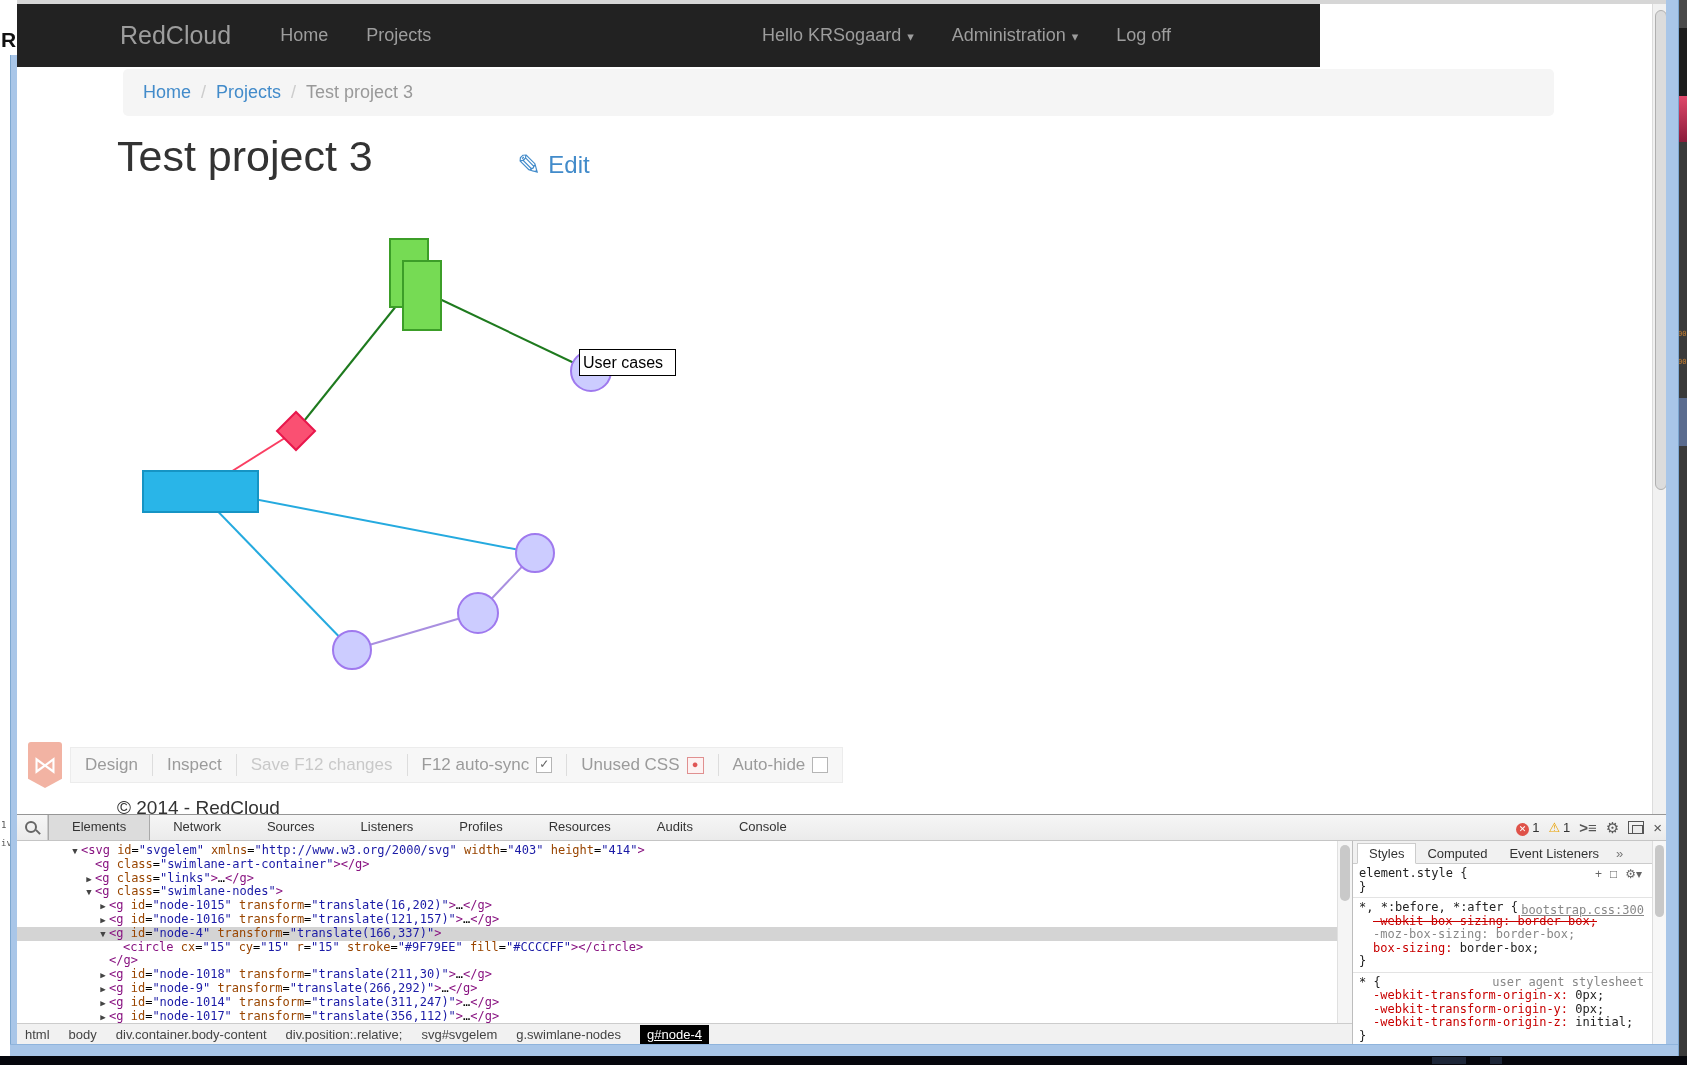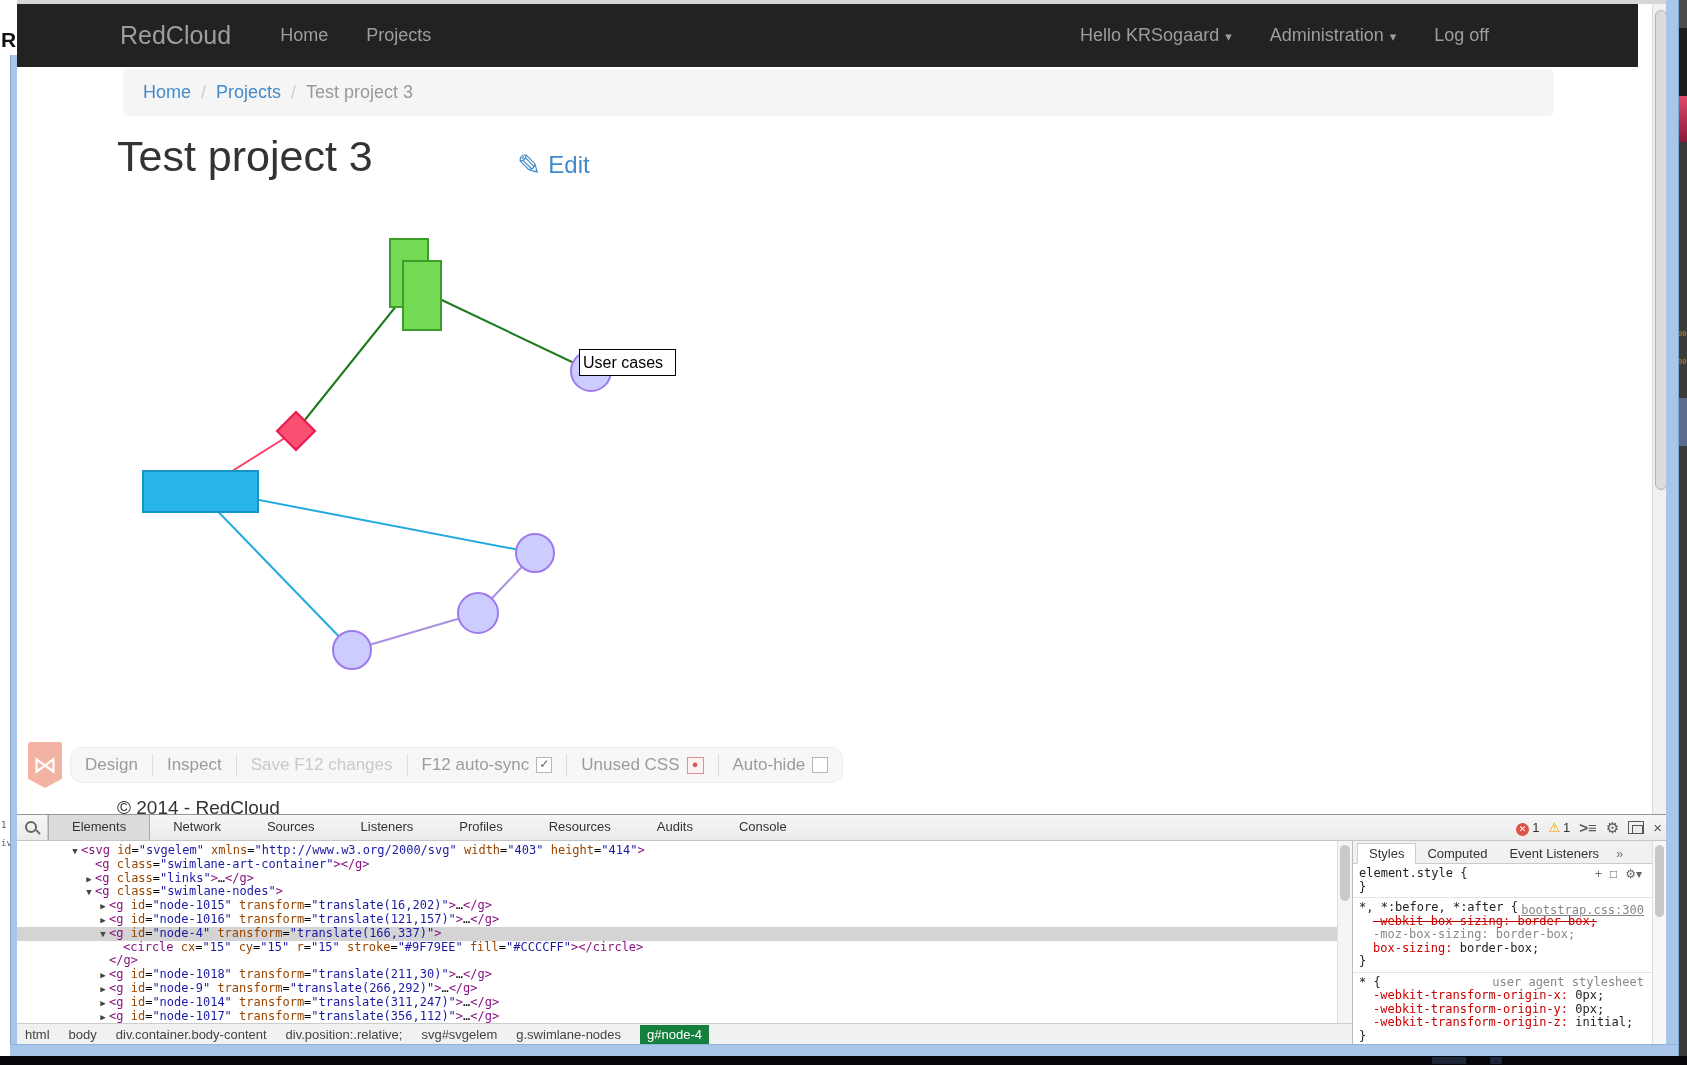--- a/index.html
+++ b/index.html
@@ -14,21 +14,21 @@
   .win-border-b{position:absolute;left:10px;top:1044px;width:1668px;height:12px;background:#a9c6e8;border-top:1px solid #8fb4dc;}
   .edge-right{position:absolute;left:1678px;top:0;width:9px;height:1056px;background:#3a3a3a;}
   .edge-right .blk{position:absolute;left:0;width:9px;}
   .edge-right .frag{position:absolute;left:0;font-size:7px;color:#c87f2f;font-family:"DejaVu Sans Mono",monospace;}
   .taskbar{position:absolute;left:0;top:1056px;width:1687px;height:9px;background:#05060c;}
   .taskbar .tb{position:absolute;top:1px;height:7px;background:#1d2638;}
   
   .browser{position:absolute;left:17px;top:0;width:1649px;height:1044px;background:#fff;}
   .topline{position:absolute;left:0;top:0;width:1649px;height:4px;background:#d6d6d6;}
   
-  .navbar{position:absolute;left:0;top:4px;width:1621px;height:63px;background:#222;display:flex;align-items:center;}
+  .navbar{position:absolute;left:0;top:4px;width:1303px;height:63px;background:#222;display:flex;align-items:center;}
   .brand{color:#9d9d9d;font-size:25px;margin-left:103px;margin-right:30px;}
   .nav-item{color:#9d9d9d;font-size:18px;padding:0 19px;cursor:pointer;}
   .nav-right{position:absolute;right:130px;top:0;height:63px;display:flex;align-items:center;}
   .nav-right .nav-item{padding:0 19px;}
   .caret{display:inline-block;margin-left:6px;font-size:13px;color:#9d9d9d;}
   
   .crumbbar{position:absolute;left:106px;top:69px;width:1431px;height:47px;background:#f5f5f5;
             border-radius:5px;display:flex;align-items:center;font-size:18px;padding-left:20px;box-sizing:border-box;}
   .crumbbar a{color:#428bca;text-decoration:none;cursor:pointer;}
   .crumbbar .sep{color:#ccc;padding:0 10px;}
@@ -39,21 +39,21 @@
   .pencil{display:inline-block;color:#428bca;font-size:29px;margin-right:7px;}
   
   .diagram-svg{position:absolute;left:0;top:0;width:700px;height:700px;}
   .tooltip-box{position:absolute;left:562px;top:349px;width:92px;height:25px;background:#fff;
                border:1px solid #000;font-size:16px;color:#000;line-height:25px;padding-left:3px;}
   
   .vs-logo{position:absolute;left:11px;top:742px;width:34px;height:46px;background:#f2b3a3;
            border-radius:3px;clip-path:polygon(0 0,100% 0,100% 80%,50% 100%,0 80%);
            display:flex;align-items:center;justify-content:center;color:#fff;font-size:24px;}
   .vs-toolbar{position:absolute;left:53px;top:747px;height:34px;background:#f7f7f7;border:1px solid #ececec;
-              border-radius:12px;display:flex;align-items:center;}
+              border-radius:0;display:flex;align-items:center;}
   .vst-item{display:flex;align-items:center;font-size:17px;color:#9b9b9b;padding:0 14px;height:22px;
             border-left:1px solid #ddd;cursor:pointer;white-space:nowrap;}
   .vst-item.first{border-left:none;}
   .vst-item .muted{color:#c9c9c9;}
   .cb{display:inline-block;width:14px;height:14px;border:1px solid #b5b5b5;background:#fff;margin-left:7px;
       font-size:12px;line-height:13px;color:#666;text-align:center;}
   .rec{display:inline-block;width:15px;height:15px;border:1px solid #e09090;margin-left:7px;text-align:center;
        line-height:13px;font-size:11px;color:#e05555;background:#fdf2f2;}
   .footer-copy{position:absolute;left:100px;top:797px;font-size:19px;color:#333;height:17px;overflow:hidden;}
   
@@ -101,21 +101,21 @@
   .struck{color:#c80000;text-decoration:line-through;}
   .mutedp{color:#888;}
   .st-icons{position:absolute;right:24px;top:4px;display:flex;gap:8px;color:#666;font-size:12px;font-family:"Liberation Sans",sans-serif;}
   .st-icons span{cursor:pointer;}
   .st-scroll{position:absolute;right:0;top:0;width:14px;height:204px;background:#f7f7f7;border-left:1px solid #ddd;box-sizing:border-box;}
   .st-thumb{position:absolute;left:2px;top:4px;width:9px;height:72px;background:#c8c8c8;border-radius:5px;}
   
   .domcrumbs{position:absolute;left:0;top:208px;width:1335px;height:22px;background:#f1f1f1;border-top:1px solid #ccc;
              display:flex;align-items:center;font-size:13px;color:#444;padding-left:8px;box-sizing:border-box;}
   .domcrumb{margin-right:19px;cursor:pointer;white-space:nowrap;}
-  .domcrumb.sel{background:#15803d;color:#fff;padding:2px 7px;margin-right:7px;}
+  .domcrumb.sel{background:#000000;color:#fff;padding:2px 7px;margin-right:7px;text-decoration:underline;}
 </style>
 </head>
 <body>
 
 <div class="screen">
 
   <div class="edge-left">
     <div class="letter">R</div>
     <div class="frag" style="top:820px">1</div>
     <div class="frag" style="top:838px">iv</div>

